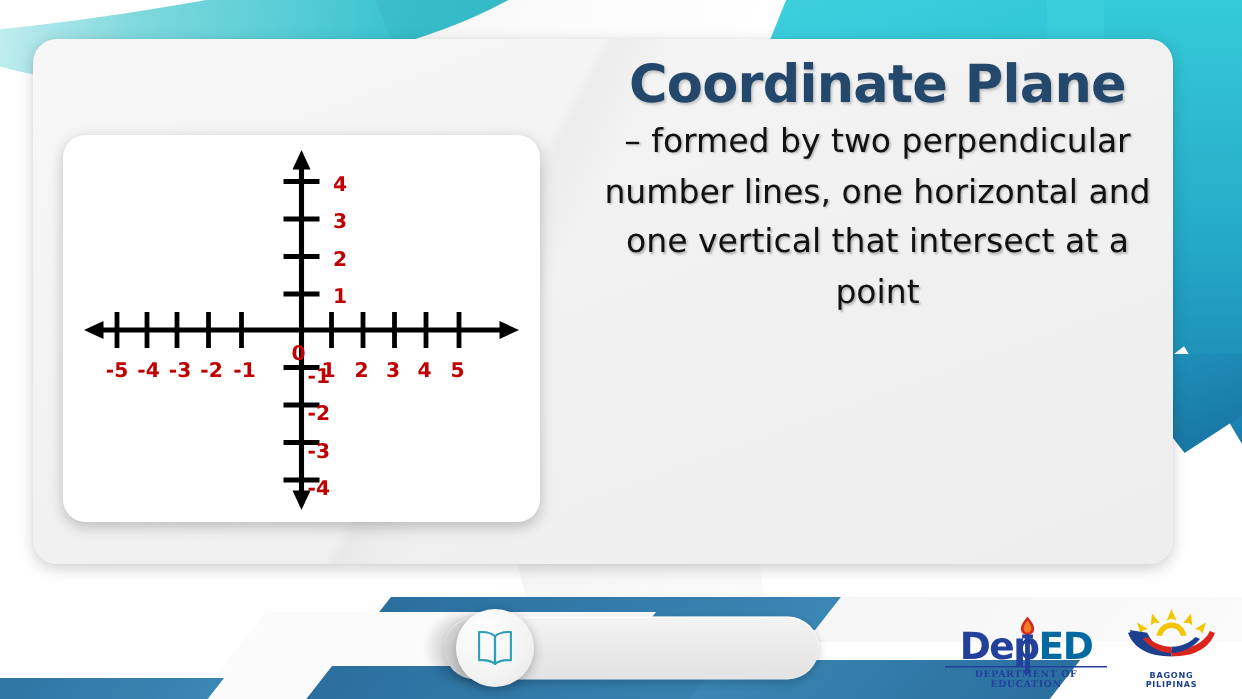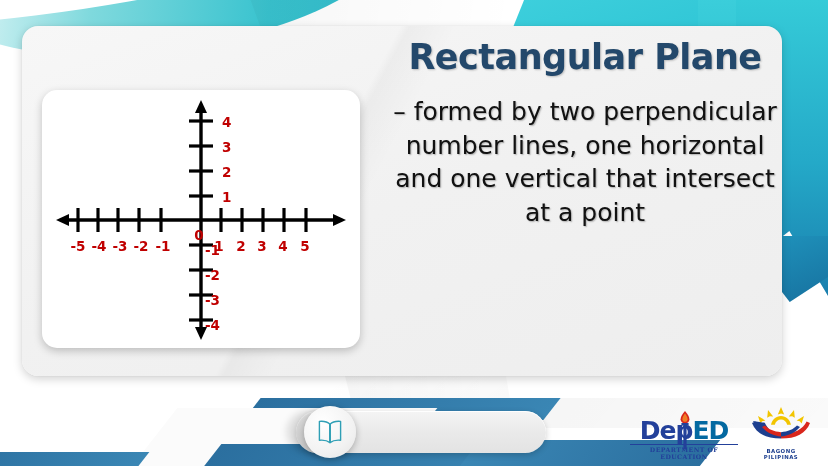--- a/index.html
+++ b/index.html
@@ -171,24 +171,24 @@
     font-size: 35px;
     line-height: 42px;
     letter-spacing: -0.5px;
     color: #23486b;
     text-shadow: 1px 1px 2px rgba(0,0,0,0.22);
     padding-top: 8px;
   }
   .body-text {
     font-family: "DejaVu Sans", sans-serif;
     font-weight: normal;
-    font-size: 25px;
+    font-size: 22px;
     line-height: 33.5px;
     color: #111111;
-    margin-top: 17px;
+    margin-top: 0;
     text-shadow: 1px 1px 1.5px rgba(0,0,0,0.28);
   }
 
   
   .bottom-bar {
     position: absolute;
     left: 296px; top: 411px;
     width: 250px; height: 42px;
     border-radius: 21px;
     background: linear-gradient(180deg, #f4f4f4 0%, #e9e9e9 55%, #e3e3e3 100%);
@@ -345,21 +345,21 @@
         <text x="163" y="165">-1</text>
         <text x="163" y="190">-2</text>
         <text x="163" y="215">-3</text>
         <text x="163" y="240">-4</text>
       </g>
     </svg>
   </div>
 
   <div class="text-col">
     <div class="title">
-      <div>Rectangular Plane</div>
+      <div>Coordinate Plane</div>
     </div>
     <div class="body-text">– formed by two perpendicular number lines, one horizontal and one vertical that intersect at a point</div>
   </div>
 
   <div class="bottom-bar"></div>
   <div class="book-shadow"></div>
   <div class="book-badge">
     <svg width="30" height="26" viewBox="0 0 30 26">
       <g fill="none" stroke="#2f9fb5" stroke-width="1.4" stroke-linejoin="round">
         <path d="M15 5.2 C12.2 2.6 8.6 2.0 4.4 2.4 L4.4 21.2 C8.6 20.8 12.2 21.4 15 23.6 Z"></path>

